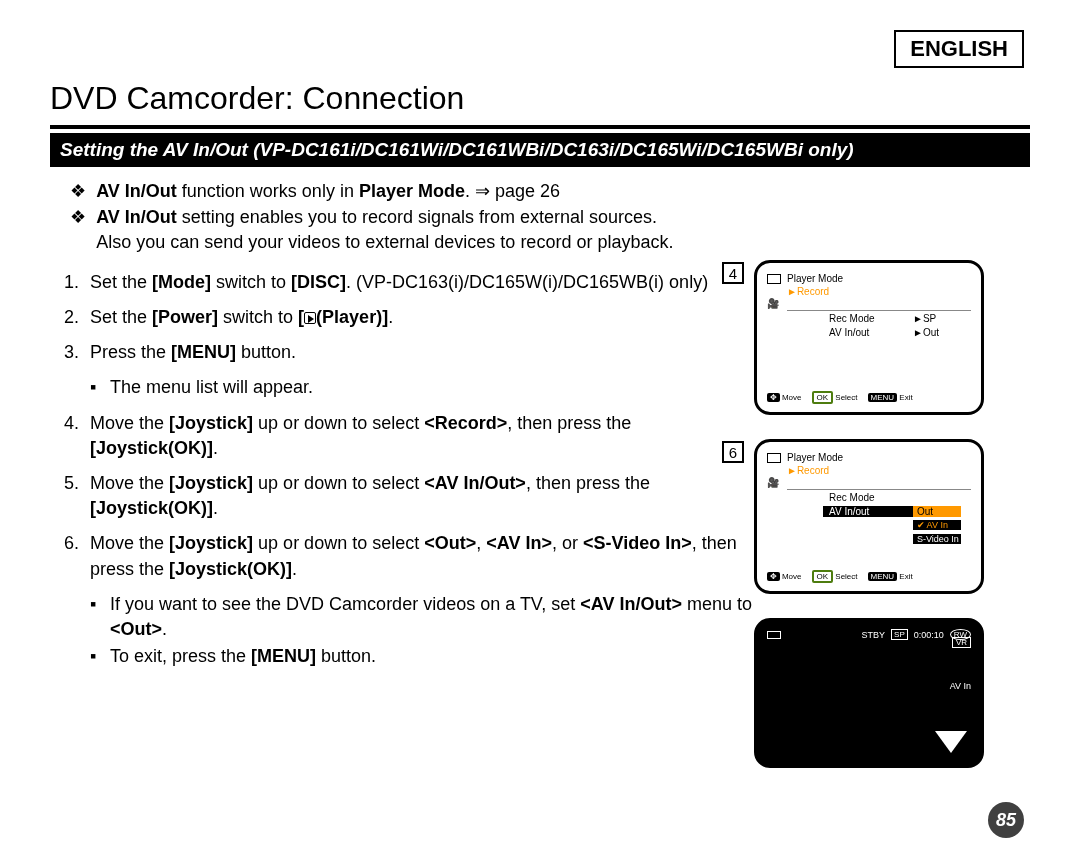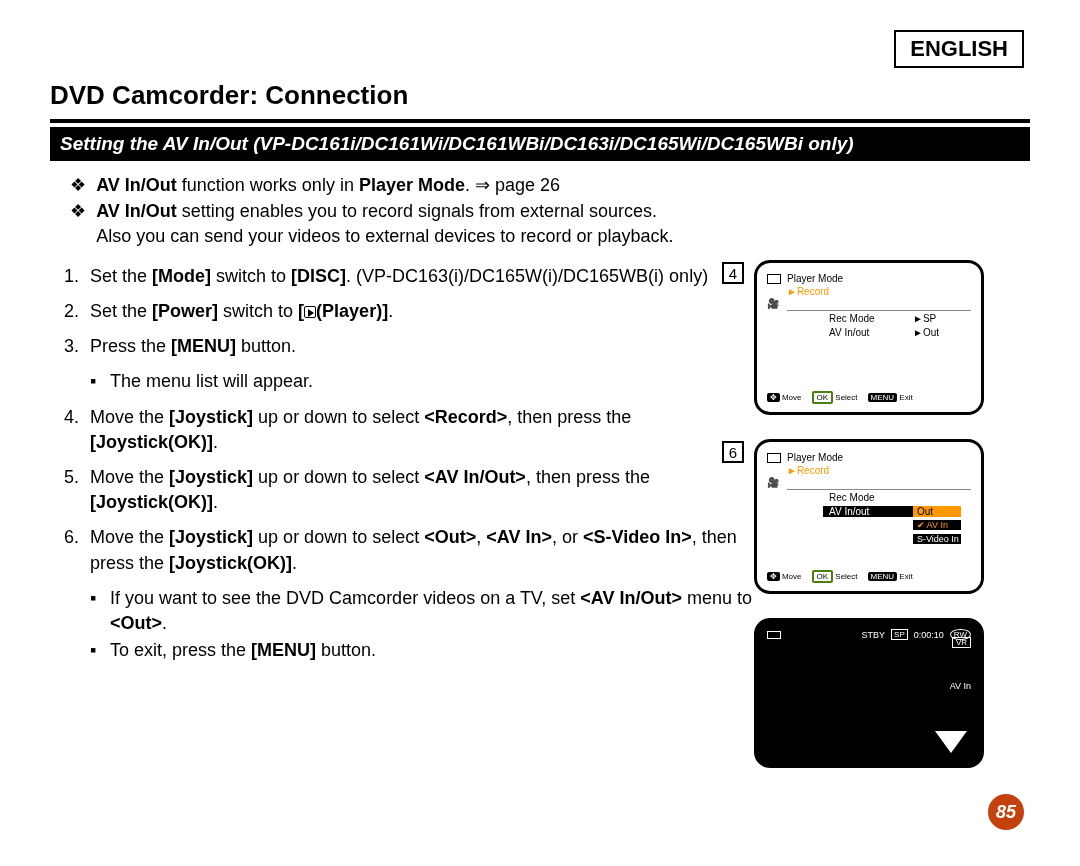--- a/index.html
+++ b/index.html
@@ -1,19 +1,19 @@
 <!DOCTYPE html>
 <html><head>
 <meta charset="utf-8">
 <style>
   * { box-sizing: border-box; margin: 0; padding: 0; }
   html, body { width: 1080px; height: 866px; background: #fff; font-family: Arial, Helvetica, sans-serif; color: #000; }
   .page { position: relative; width: 1080px; height: 866px; padding: 40px 50px 20px 50px; }
   .lang-box { position: absolute; top: 30px; right: 56px; border: 2px solid #000; padding: 4px 14px; font-weight: bold; font-size: 22px; }
-  .title { font-size: 26px; font-weight: bold; margin-top: 40px; }
+  .title { font-size: 32px; font-weight: normal; margin-top: 40px; }
   .hr { height: 4px; background: #000; margin: 8px 0 0 0; }
   .sub-bar { background: #000; color: #fff; font-weight: bold; font-style: italic; font-size: 19px; padding: 6px 10px; margin: 4px 0 12px 0; }
   .intro { margin: 8px 0 16px 0; }
   .bullet-row { display: flex; align-items: flex-start; margin: 2px 0; font-size: 18px; line-height: 1.35; }
   .dia { margin: 0 10px 0 20px; flex: 0 0 auto; }
   .steps { margin-left: 14px; margin-top: 10px; width: 700px; }
   .step { display: flex; align-items: flex-start; font-size: 18px; line-height: 1.4; margin: 10px 0; }
   .step .num { width: 26px; flex: 0 0 26px; }
   .sub { display: flex; align-items: flex-start; font-size: 18px; line-height: 1.4; margin: 2px 0 2px 26px; }
   .sub .sq { width: 20px; flex: 0 0 20px; }
@@ -38,21 +38,21 @@
   .foot-box { display: inline-block; background: #000; color: #fff; border-radius: 2px; padding: 0 3px; font-size: 8px; }
   .foot-box.white { background: #fff; color: #000; border: 2px solid #4d7c0f; }
   .preview { width: 230px; height: 150px; border: 3px solid #000; border-radius: 16px; background: #000; color: #fff; position: relative; padding: 8px 10px; }
   .preview-top { display: flex; justify-content: space-between; font-size: 9px; align-items: center; }
   .batt { width: 14px; height: 8px; border: 1px solid #fff; position: relative; }
   .sp-box { border: 1px solid #fff; padding: 0 2px; font-size: 8px; }
   .rw-oval { border: 1px solid #fff; border-radius: 50%; padding: 0 3px; font-size: 8px; }
   .vr-box { position: absolute; right: 10px; top: 16px; border: 1px solid #fff; padding: 0 3px; font-size: 8px; }
   .avin-text { position: absolute; right: 10px; top: 60px; font-size: 9px; }
   .tri { position: absolute; right: 14px; bottom: 12px; width: 0; height: 0; border-left: 16px solid transparent; border-right: 16px solid transparent; border-top: 22px solid #fff; }
-  .page-num { position: absolute; right: 56px; bottom: 36px; width: 36px; height: 36px; background: #c2410c; color: #fff; border-radius: 50%; text-align: center; line-height: 36px; font-weight: bold; font-style: italic; font-size: 18px; }
+  .page-num { position: absolute; right: 56px; bottom: 28px; width: 36px; height: 36px; background: #404040; color: #fff; border-radius: 50%; text-align: center; line-height: 36px; font-weight: bold; font-style: italic; font-size: 18px; }
   .play-icon { display: inline-block; width: 12px; height: 12px; border: 1.5px solid #000; border-radius: 2px; vertical-align: -1px; position: relative; }
   .play-icon::after { content: ""; position: absolute; left: 3px; top: 2px; width: 0; height: 0; border-top: 4px solid transparent; border-bottom: 4px solid transparent; border-left: 6px solid #000; }
 </style>
 </head>
 <body>
 
 <div class="page">
   <div class="lang-box">ENGLISH</div>
 
   <h1 class="title">DVD Camcorder: Connection</h1>

